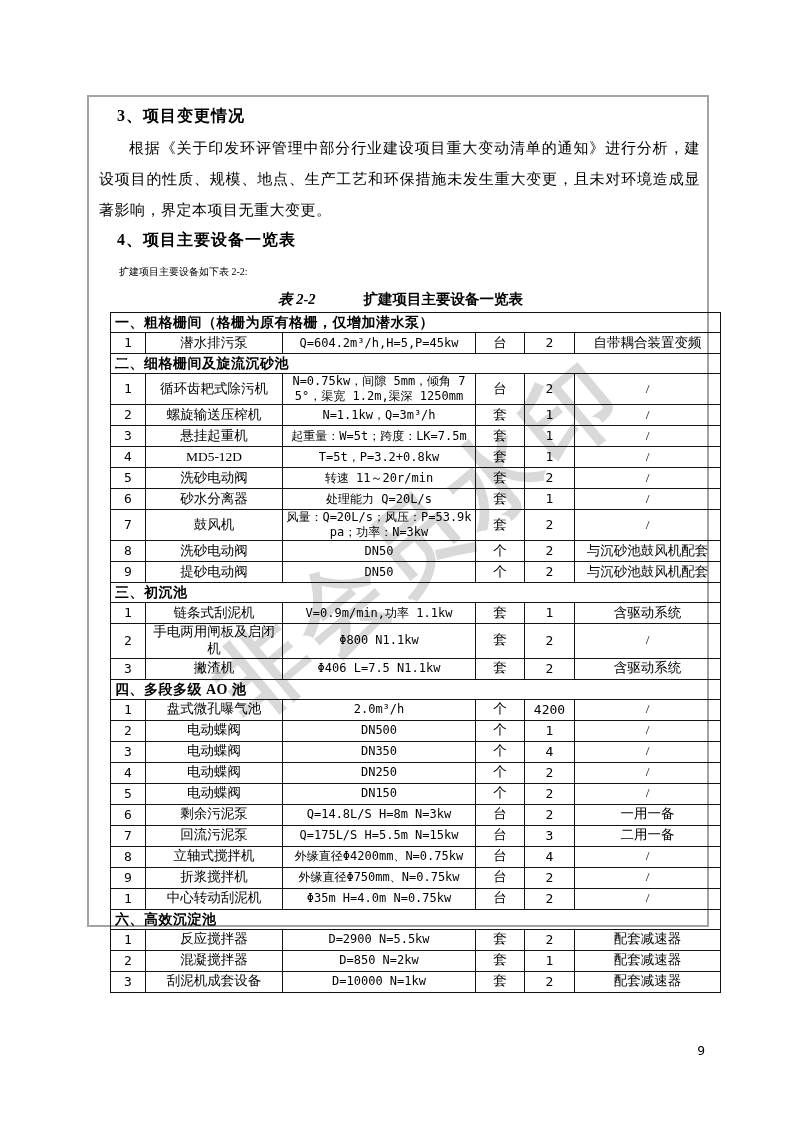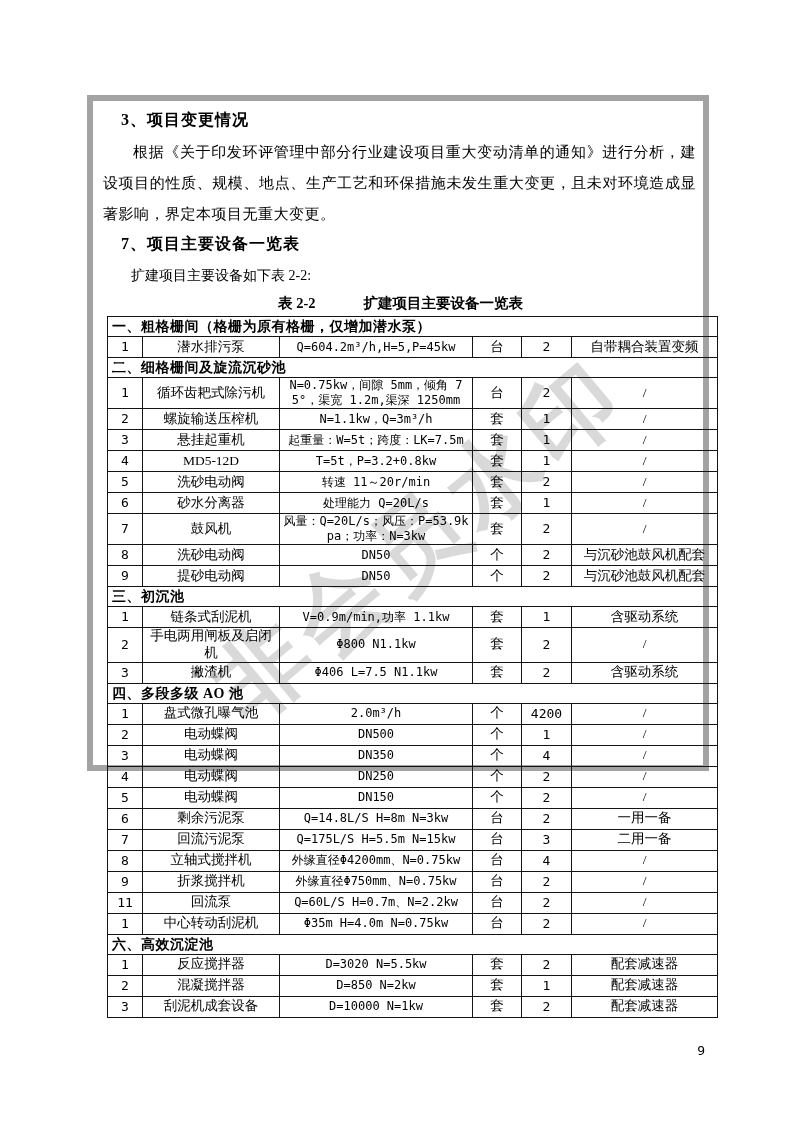--- a/index.html
+++ b/index.html
@@ -2,48 +2,48 @@
 <html><head>
 <meta charset="utf-8">
 <style>
   html,body{margin:0;padding:0;}
   body{
     width:793px;height:1122px;position:relative;background:#ffffff;
     font-family:"Liberation Serif","DejaVu Serif",serif;
     color:#000;overflow:hidden;
   }
   .frame{
-    position:absolute;left:87px;top:95px;width:622px;height:676px;
-    border:6px solid #a3a3a3;box-sizing:border-box;
+    position:absolute;left:87px;top:95px;width:622px;height:832px;
+    border:2px solid #a3a3a3;box-sizing:border-box;
     padding:5px 3px 0 8px;background:transparent;z-index:2;
   }
   .watermark{
     position:absolute;left:110px;top:330px;width:620px;height:420px;
     z-index:1;display:flex;align-items:center;justify-content:center;
     transform:rotate(-40deg);transform-origin:center;
     font-size:92px;font-weight:bold;letter-spacing:8px;
     color:rgba(130,130,130,0.30);white-space:nowrap;pointer-events:none;
   }
   .h-bold{
     font-weight:bold;font-size:16px;margin:4px 0 6px 20px;letter-spacing:1px;
   }
   .para{
     font-size:15px;line-height:31px;text-align:justify;
     margin:0 4px 2px 2px;text-indent:2em;letter-spacing:0.5px;
   }
   .para2{
-    font-size:14px;line-height:30px;margin:2px 0 2px 2px;text-indent:2em;
+    font-size:10px;line-height:30px;margin:2px 0 2px 2px;text-indent:2em;
   }
   .caption{
     text-align:center;font-weight:bold;font-size:14.5px;margin:3px 0 3px 0;
   }
-  .cap-label{display:inline-block;margin-right:48px;}
+  .cap-label{display:inline-block;margin-right:48px;font-style:italic;}
   table.equip{
     border-collapse:collapse;table-layout:fixed;
-    width:610px;margin-left:6px;
+    width:610px;margin-left:13px;
     font-size:13.5px;
   }
   table.equip td{
     border:1px solid #141414;text-align:center;vertical-align:middle;
     padding:0 2px;height:20px;line-height:1.25;overflow:hidden;
     word-break:break-all;
   }
   table.equip tr.section-row td{
     text-align:left;font-weight:bold;font-size:14px;
     padding-left:4px;letter-spacing:0.5px;height:19px;
@@ -60,21 +60,21 @@
 <body>
 
 <div class="watermark">非会员水印</div>
 
 <div class="frame">
 
   <div class="h-bold">3、项目变更情况</div>
 
   <div class="para">根据《关于印发环评管理中部分行业建设项目重大变动清单的通知》进行分析，建设项目的性质、规模、地点、生产工艺和环保措施未发生重大变更，且未对环境造成显著影响，界定本项目无重大变更。</div>
 
-  <div class="h-bold">7、项目主要设备一览表</div>
+  <div class="h-bold">4、项目主要设备一览表</div>
 
   <div class="para2">扩建项目主要设备如下表 2-2:</div>
 
   <div class="caption">
     <span class="cap-label">表 2-2</span><span>扩建项目主要设备一览表</span>
   </div>
 
   <table class="equip">
     <colgroup>
       <col style="width:35px">
@@ -267,42 +267,34 @@
         </tr>
         <tr>
           <td class="c-idx">9</td>
           <td class="c-name">折浆搅拌机</td>
           <td class="c-spec">外缘直径Φ750mm、N=0.75kw</td>
           <td class="c-unit">台</td>
           <td class="c-qty">2</td>
           <td class="c-remark">/</td>
         </tr>
         <tr>
-          <td class="c-idx">11</td>
-          <td class="c-name">回流泵</td>
-          <td class="c-spec">Q=60L/S H=0.7m、N=2.2kw</td>
-          <td class="c-unit">台</td>
-          <td class="c-qty">2</td>
-          <td class="c-remark">/</td>
-        </tr>
-        <tr>
           <td class="c-idx">1</td>
           <td class="c-name">中心转动刮泥机</td>
           <td class="c-spec">Φ35m H=4.0m N=0.75kw</td>
           <td class="c-unit">台</td>
           <td class="c-qty">2</td>
           <td class="c-remark">/</td>
         </tr>
         <tr class="section-row">
           <td colspan="6">六、高效沉淀池</td>
         </tr>
         <tr>
           <td class="c-idx">1</td>
           <td class="c-name">反应搅拌器</td>
-          <td class="c-spec">D=3020 N=5.5kw</td>
+          <td class="c-spec">D=2900 N=5.5kw</td>
           <td class="c-unit">套</td>
           <td class="c-qty">2</td>
           <td class="c-remark">配套减速器</td>
         </tr>
         <tr>
           <td class="c-idx">2</td>
           <td class="c-name">混凝搅拌器</td>
           <td class="c-spec">D=850 N=2kw</td>
           <td class="c-unit">套</td>
           <td class="c-qty">1</td>

